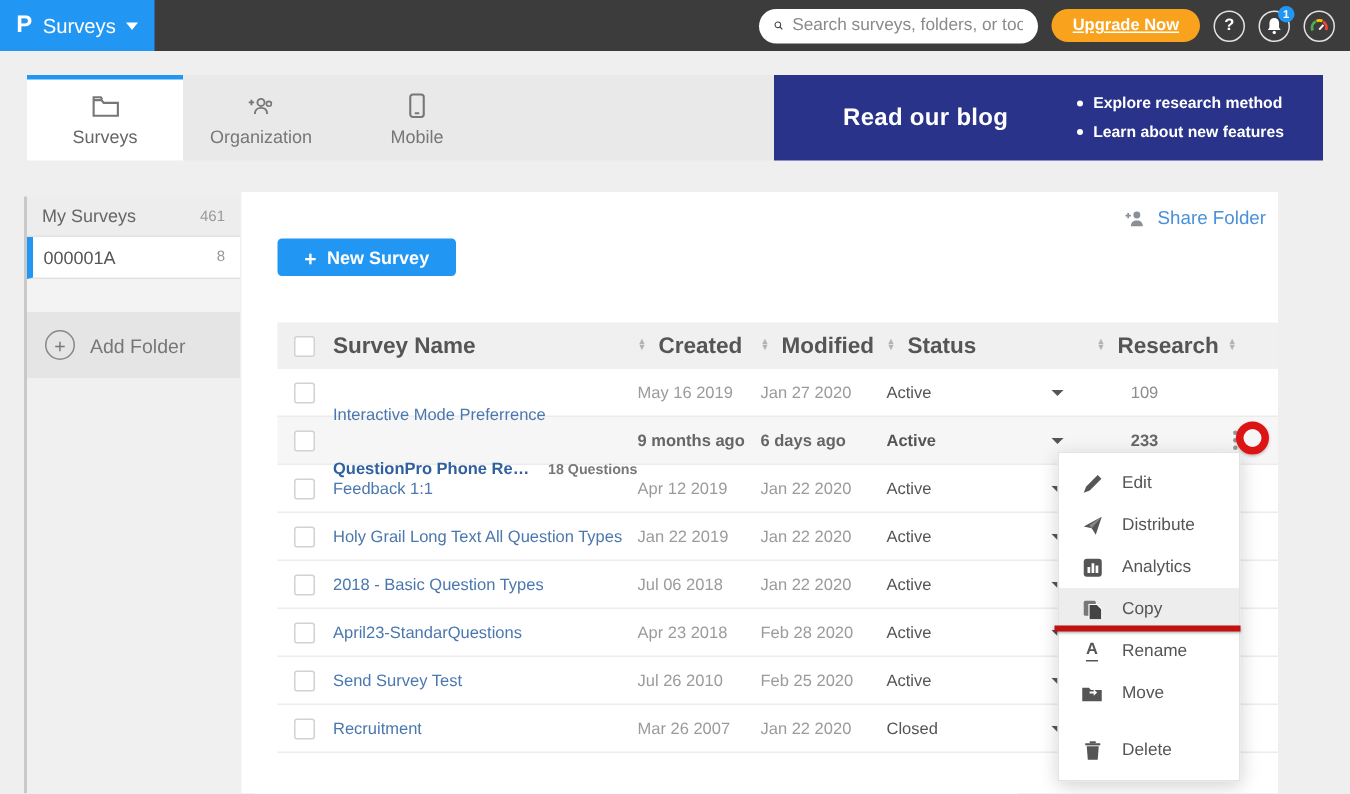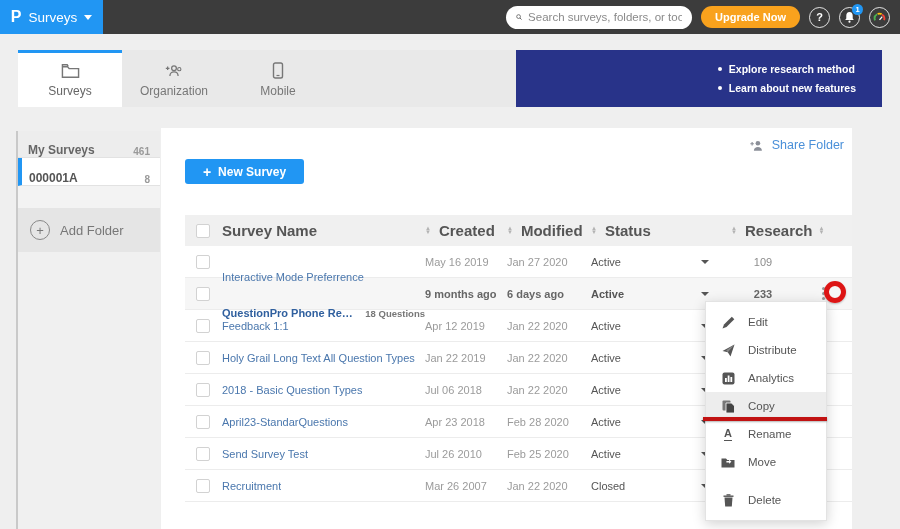--- a/index.html
+++ b/index.html
@@ -9,39 +9,39 @@
   
   .topbar { position:absolute; left:0; top:0; width:900px; height:34px; background:#3c3c3c; display:flex; align-items:center; }
   .logo-block { width:103px; height:34px; background:#2196f3; display:flex; align-items:center; justify-content:center; gap:7px; cursor:pointer; }
   .logo-letter { color:#fff; font-size:16px; font-weight:bold; border:0; }
   .product-label { color:#fff; font-size:13.5px; }
   .caret-down { width:0; height:0; border-left:4px solid transparent; border-right:4px solid transparent; border-top:5px solid #fff; display:inline-block; }
   .topbar-right { margin-left:auto; display:flex; align-items:center; gap:9px; padding-right:10px; }
   .search-pill { width:186px; height:23px; background:#fff; border-radius:12px; display:flex; align-items:center; gap:6px; padding:0 10px; }
   .search-pill input { border:0; outline:0; flex:1; font-size:11.5px; color:#333; font-family:"Liberation Sans",sans-serif; background:transparent; }
   .search-pill input::placeholder { color:#8a8a8a; }
-  .upgrade-btn { height:22px; background:#f9a21d; border:0; border-radius:11px; color:#fff; font-weight:bold; font-size:11px; padding:0 14px; cursor:pointer; font-family:"Liberation Sans",sans-serif; }
+  .upgrade-btn { height:22px; background:#f9a21d; border:0; border-radius:11px; color:#fff; font-weight:bold; font-size:11px; padding:0 14px; cursor:pointer; font-family:"Liberation Sans",sans-serif;text-decoration:underline; }
   .circ-icon { position:relative; width:21px; height:21px; border:1.5px solid rgba(255,255,255,.85); border-radius:50%; display:flex; align-items:center; justify-content:center; color:#fff; font-size:11px; font-weight:bold; cursor:pointer; }
   .badge-dot { position:absolute; top:-4px; right:-4px; width:11px; height:11px; background:#2196f3; border-radius:50%; color:#fff; font-size:7.5px; font-weight:bold; display:flex; align-items:center; justify-content:center; }
 
   
   .tabstrip { position:absolute; left:18px; top:50px; width:498px; height:57px; background:#e9e9e9; display:flex; }
   .tab { width:104px; height:57px; display:flex; flex-direction:column; align-items:center; justify-content:center; gap:5px; color:#777; font-size:12px; cursor:pointer; border-top:3px solid transparent; }
   .tab.active { background:#fff; border-top:3px solid #2196f3; color:#666; }
   .tab svg { display:block; }
 
   .banner { position:absolute; left:516px; top:50px; width:366px; height:57px; background:#283389; display:flex; align-items:center; cursor:pointer; }
   .banner-title { color:#fff; font-size:16px; font-weight:bold; margin-left:46px; letter-spacing:.2px; }
   .banner-bullets { margin-left:auto; margin-right:26px; display:flex; flex-direction:column; gap:7px; }
   .bullet-row { display:flex; align-items:center; gap:7px; color:#fff; font-size:10.5px; font-weight:bold; }
   .bullet-dot { width:4px; height:4px; background:#fff; border-radius:50%; flex:0 0 auto; }
 
   
   .sidebar { position:absolute; left:16px; top:131px; width:144px; height:398px; border-left:2px solid #c9c9c9; background:#f0f0f0; }
-  .side-item { height:27px; display:flex; align-items:flex-end; padding:0 10px; font-size:12px; color:#666; cursor:pointer; border-bottom:1px solid #e2e2e2; background:#ededed;font-weight:bold; }
+  .side-item { height:27px; display:flex; align-items:center; padding:0 10px; font-size:12px; color:#666; cursor:pointer; border-bottom:1px solid #e2e2e2; background:#ededed; }
   .side-item .count { margin-left:auto; font-size:10px; color:#999; }
   .side-item.selected { background:#fff; border-left:4px solid #2196f3; padding-left:7px; height:28px; color:#555; }
   .side-spacer { height:22px; background:#f3f3f3; }
   .add-folder { height:44px; background:#e5e5e5; display:flex; align-items:center; gap:10px; padding:0 12px; color:#777; font-size:13px; cursor:pointer; }
   .plus-circle { width:20px; height:20px; border:1.6px solid #888; border-radius:50%; display:flex; align-items:center; justify-content:center; font-size:13px; color:#777; line-height:1; }
 
   
   .panel { position:absolute; left:161px; top:128px; width:691px; height:401px; background:#fff; }
   .share-folder { position:absolute; top:10px; right:8px; display:flex; align-items:center; gap:7px; cursor:pointer; }
   .share-folder-label { color:#4a90d9; font-size:12.5px; }
@@ -146,20 +146,21 @@
     <div class="tab">
       <svg width="12" height="17" viewBox="0 0 12 17">
           <rect x="1.5" y="1" width="9" height="15" rx="1.8" fill="none" stroke="#777" stroke-width="1.4"></rect>
           <line x1="4.5" y1="13.5" x2="7.5" y2="13.5" stroke="#777" stroke-width="1.2"></line>
         </svg>
       <span>Mobile</span>
     </div>
   </div>
 
   <div class="banner">
+    <span class="banner-title">Read our blog</span>
     <div class="banner-bullets">
       <div class="bullet-row">
           <span class="bullet-dot"></span>
           <span>Explore research method</span>
         </div>
       <div class="bullet-row">
           <span class="bullet-dot"></span>
           <span>Learn about new features</span>
         </div>
     </div>

